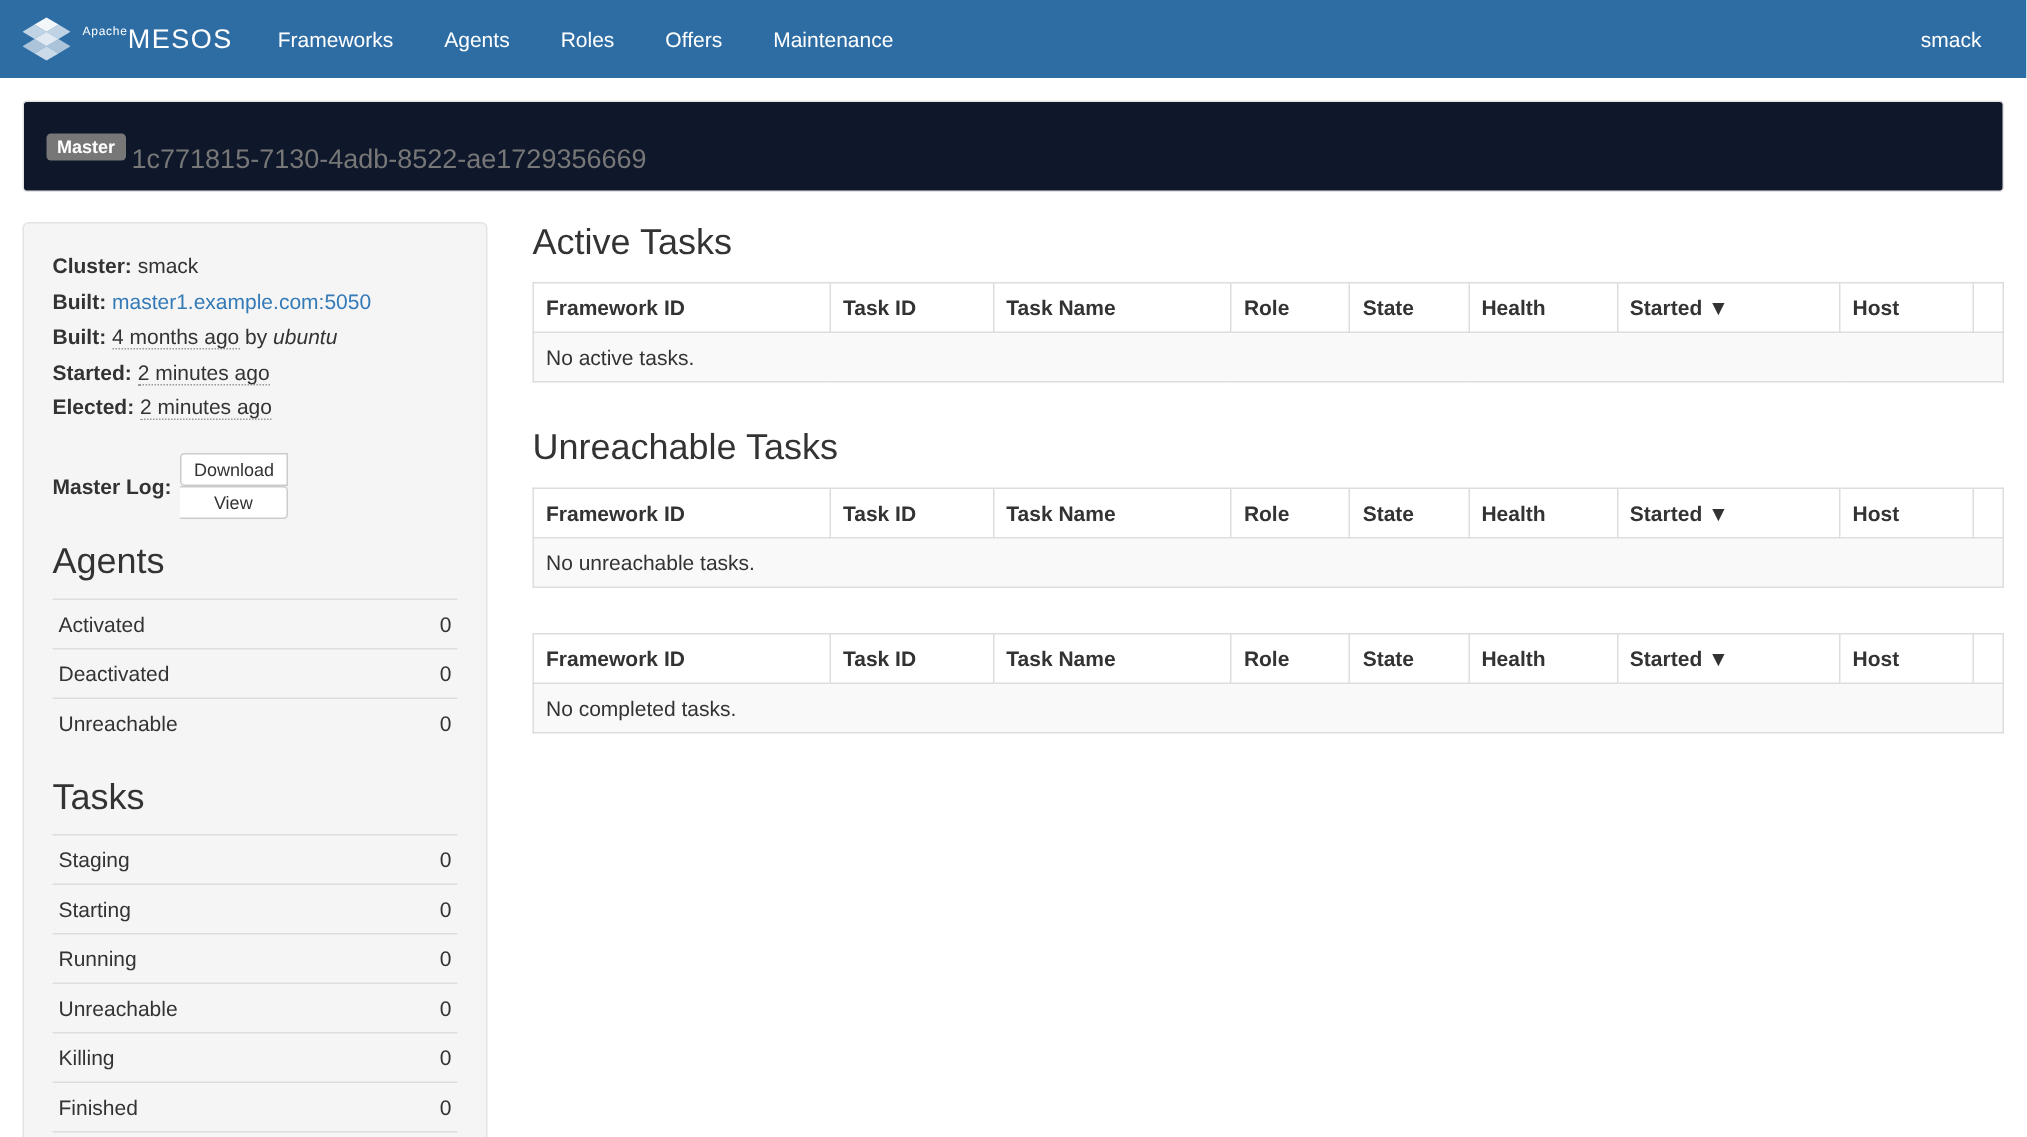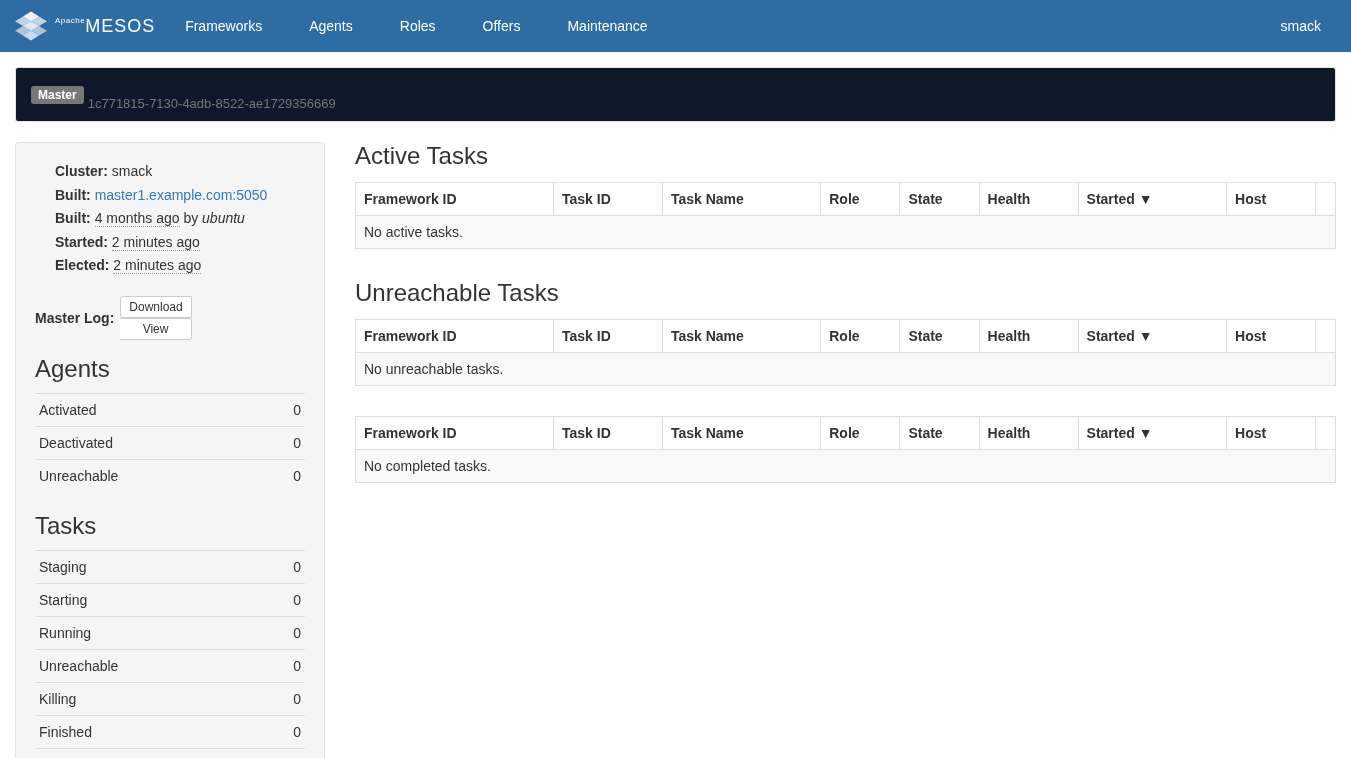--- a/index.html
+++ b/index.html
@@ -3,30 +3,30 @@
   <meta charset="utf-8">
   <style>
     * { box-sizing: border-box; margin: 0; padding: 0; }
     body { font-family: "Helvetica Neue", Helvetica, Arial, sans-serif; font-size: 14px; color: #333; background: #fff; }
     .navbar { background: #2e6da4; color: #fff; height: 52px; display: flex; align-items: center; padding: 0 15px; }
     .navbar-brand { display: flex; align-items: center; margin-right: 15px; cursor: pointer; }
     .navbar-brand svg { width: 32px; height: 32px; margin-right: 8px; }
     .brand-text { display: flex; flex-direction: row; line-height: 1; }
     .brand-apache { font-size: 8px; letter-spacing: 0.5px; }
     .brand-mesos { font-size: 18px; font-weight: 400; letter-spacing: 1px; }
-    .nav-links { display: flex; gap: 17px; }
+    .nav-links { display: flex; gap: 4px; }
     .nav-links a { color: #fff; text-decoration: none; padding: 16px 15px; font-size: 14px; }
     .nav-right { margin-left: auto; color: #fff; font-size: 14px; padding: 16px 15px; }
     .container { padding: 15px; }
     .master-bar { background: #0f172a; border: 1px solid #e3e3e3; border-radius: 3px; padding: 10px 15px; margin-bottom: 20px; display: flex; align-items: center; gap: 4px; }
     .master-label { background: #777; color: #fff; padding: 2px 7px; border-radius: 3px; font-size: 12px; font-weight: bold; }
-    .master-id { color: #777; font-size: 13px; margin-top: 18px; }
+    .master-id { color: #777; font-size: 18px; margin-top: 18px; }
     .layout { display: flex; gap: 30px; }
     .sidebar { width: 310px; background: #f5f5f5; border: 1px solid #e3e3e3; border-radius: 4px; padding: 19px; flex-shrink: 0; }
-    .sidebar-info { margin-bottom: 20px; margin-left: 20px; }
+    .sidebar-info { margin-bottom: 20px; }
     .sidebar-info p { margin-bottom: 4px; font-size: 14px; line-height: 1.4; }
     .sidebar-info strong { font-weight: bold; }
     .sidebar-info a { color: #337ab7; text-decoration: none; }
     .dotted { border-bottom: 1px dotted #999; cursor: help; }
     .italic { font-style: italic; }
     .master-log { margin-bottom: 15px; display: flex; align-items: center; gap: 6px; }
     .master-log strong { font-weight: bold; }
     .btn-group { display: inline-flex; flex-direction: column; }
     .btn-sm { font-size: 12px; padding: 3px 8px; background: #fff; border: 1px solid #ccc; cursor: pointer; color: #333; }
     .btn-sm:first-child { border-radius: 3px 0 0 3px; }

